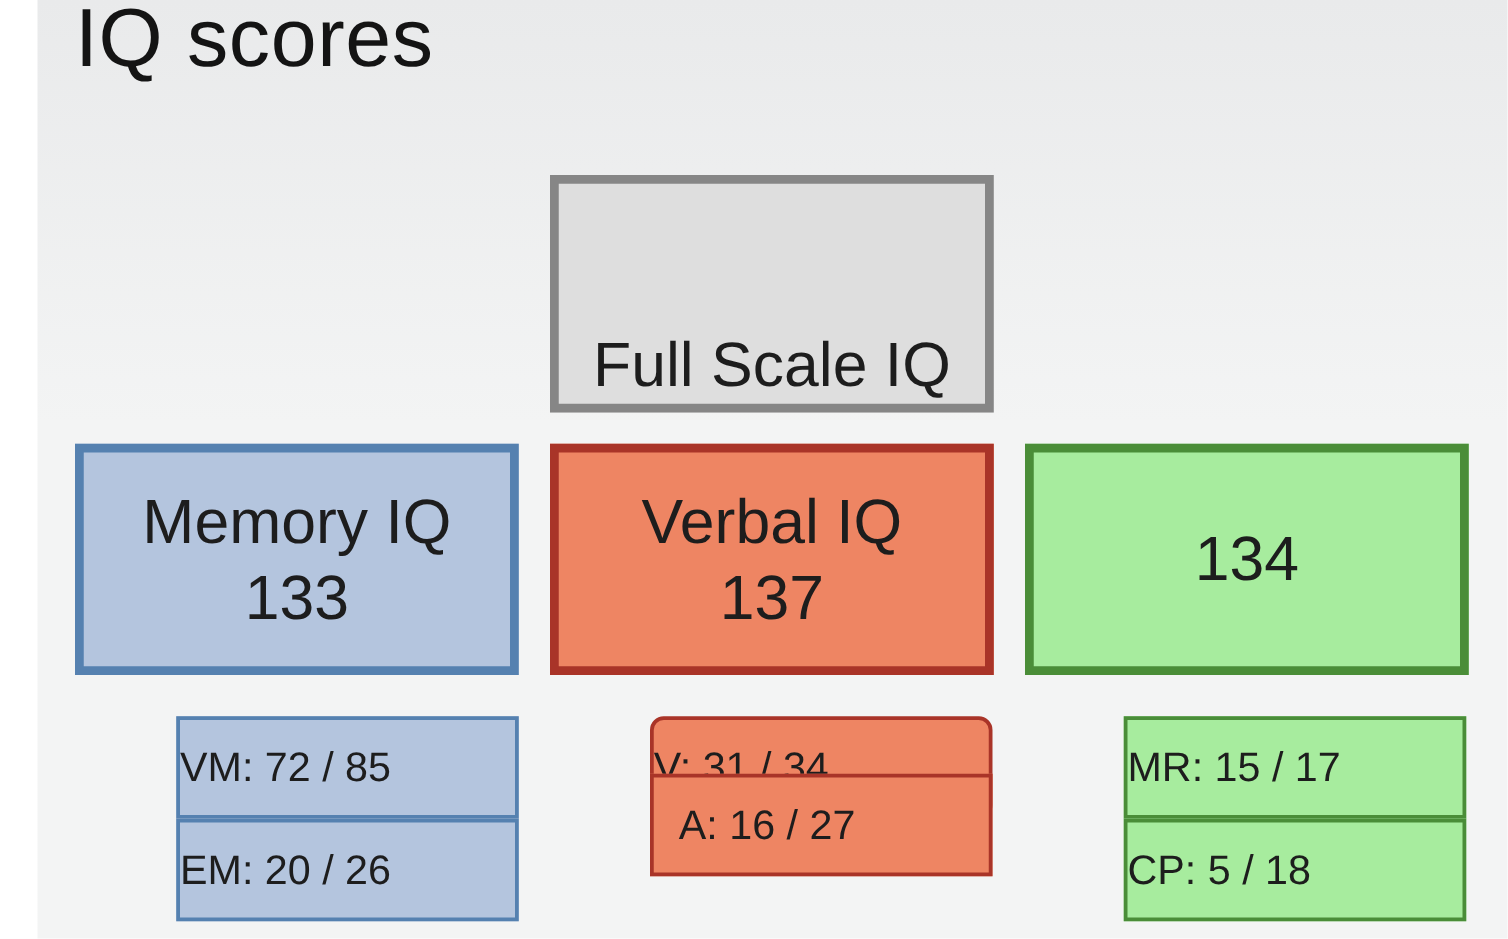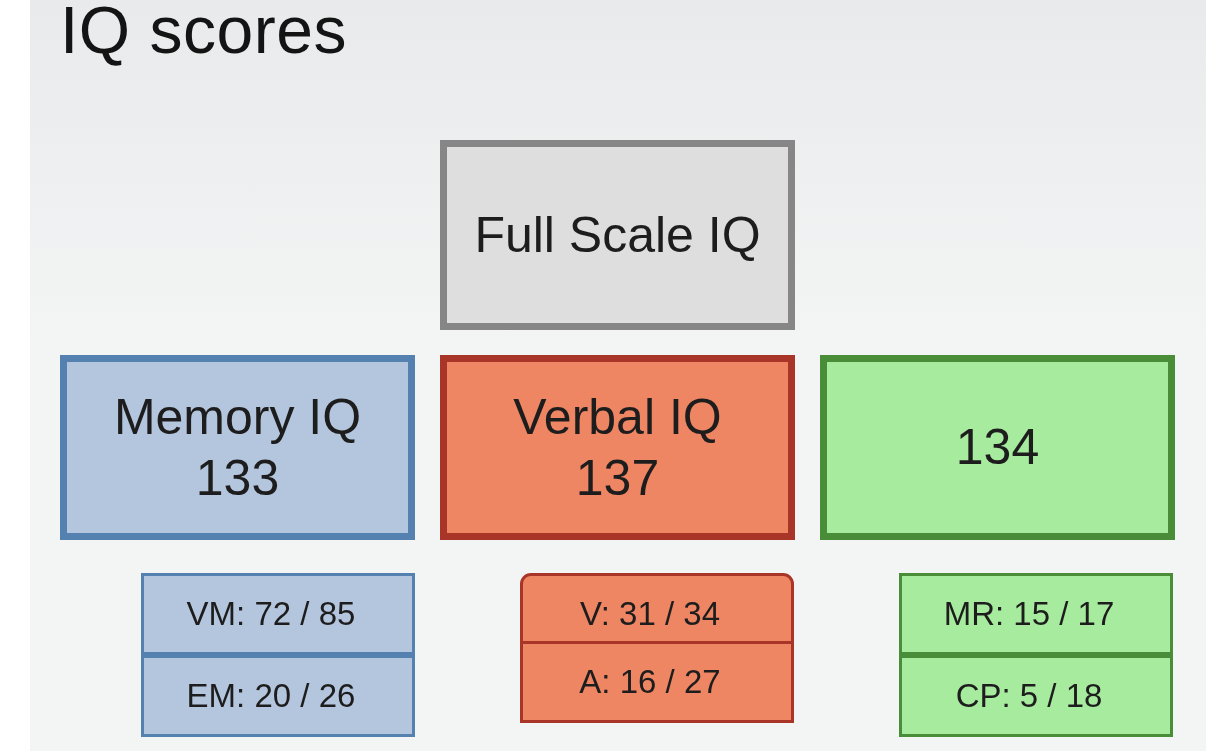--- a/index.html
+++ b/index.html
@@ -38,40 +38,40 @@
     font-weight: 500;
     line-height: 61px;
   }
   .box-small {
     position: absolute;
     width: 274px; height: 82px;
     box-sizing: border-box;
     border: 3px solid;
     display: flex;
     align-items: center;
-    justify-content: center;
+    justify-content: flex-start;
     padding-right: 14px;
     font-size: 33px;
     font-weight: 500;
   }
   
-  .theme-gray  { background: #dedede; border-color: #868686; }
+  .theme-gray  { background: #dedede; border-color: #868686; justify-content: flex-end; }
   .theme-blue  { background: #b4c5de; border-color: #5581b0; }
   .theme-red   { background: #ee8563; border-color: #a93428; }
   .theme-green { background: #a7ec9e; border-color: #4a8d38; }
 
   .pos-fullscale { left: 410px; top: 140px; height: 190px; }
   .pos-memory    { left: 30px;  top: 355px; }
   .pos-verbal    { left: 410px; top: 355px; }
   .pos-spatial   { left: 790px; top: 355px; }
 
   .pos-sub-mem-0 { left: 111px; top: 573px; }
   .pos-sub-mem-1 { left: 111px; top: 655px; }
   .pos-sub-ver-0 { left: 490px; top: 573px; border-radius: 11px; }
-  .pos-sub-ver-1 { left: 490px; top: 641px; }
+  .pos-sub-ver-1 { left: 490px; top: 619px; padding-left: 20px; }
   .pos-sub-spa-0 { left: 869px; top: 573px; }
   .pos-sub-spa-1 { left: 869px; top: 655px; }
 </style>
 </head>
 <body>
 
 <div class="canvas">
 
   <h1 class="page-title">IQ scores</h1>
 

